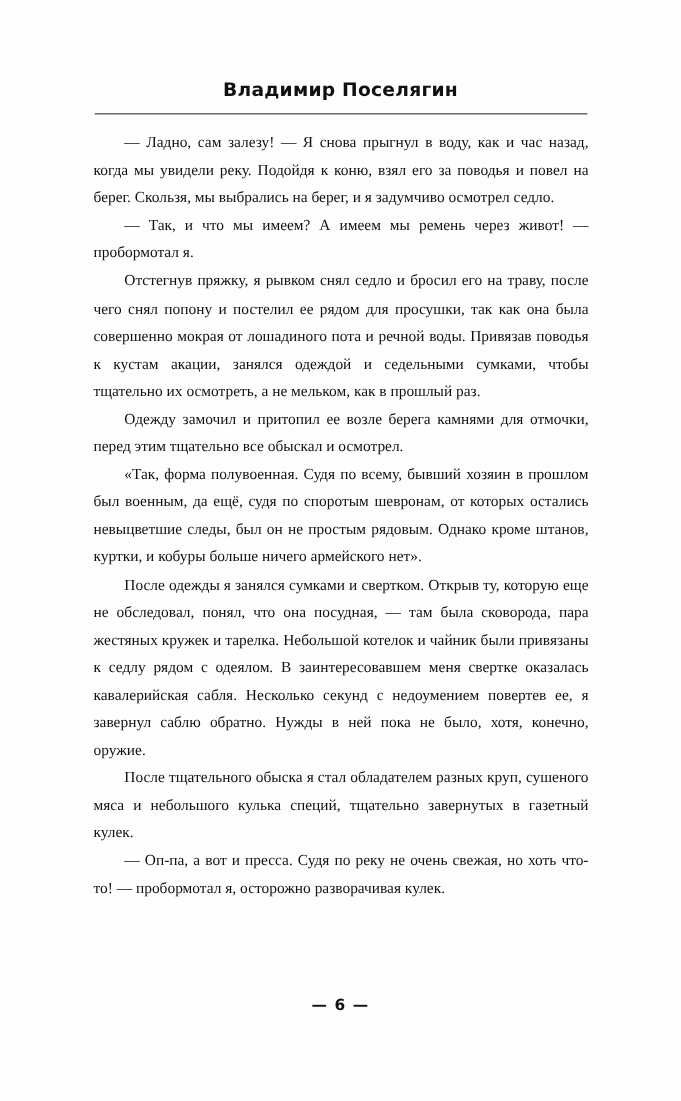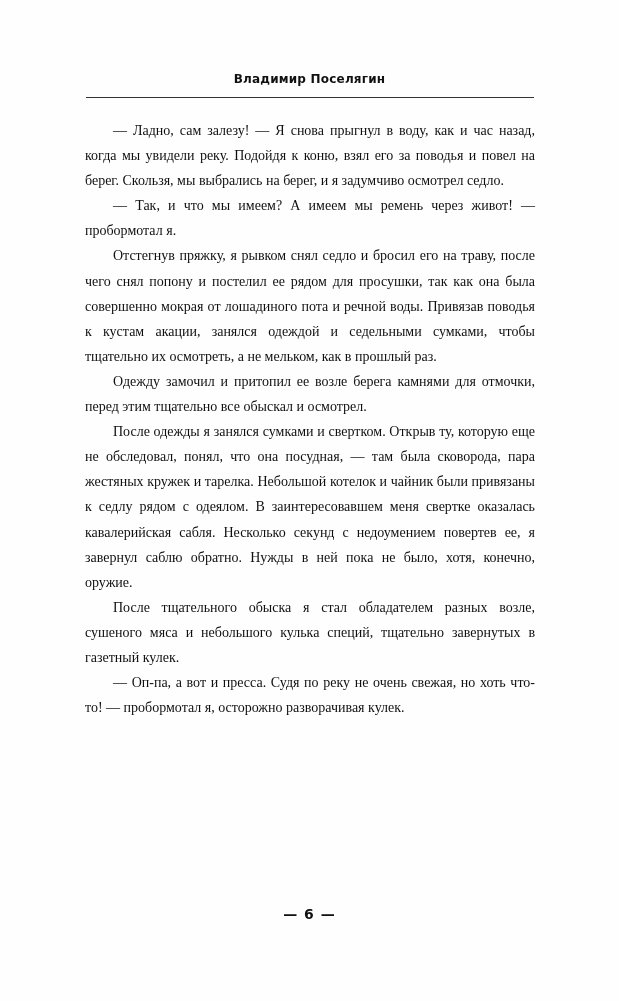--- a/index.html
+++ b/index.html
@@ -24,21 +24,21 @@
   }
   .header {
     position: absolute;
     left: 0;
     right: 0;
     top: 72px;
     text-align: center;
   }
   .header-title {
     font-family: "DejaVu Sans", sans-serif;
-    font-size: 12px;
+    font-size: 17px;
     font-weight: bold;
     letter-spacing: 0.2px;
     color: #111111;
   }
   .header-rule {
     width: 448px;
     height: 1px;
     background: #333333;
     margin: 11px auto 0 auto;
   }
@@ -82,22 +82,23 @@
   <div class="header">
     <div class="header-title">Владимир Поселягин</div>
     <div class="header-rule"></div>
   </div>
 
   <div class="body-text">
     <p>— Ладно, сам залезу! — Я снова прыгнул в воду, как и час назад, когда мы увидели реку. Подойдя к коню, взял его за поводья и повел на берег. Скользя, мы выбрались на берег, и я задумчиво осмотрел седло.</p>
     <p>— Так, и что мы имеем? А имеем мы ремень через живот! — пробормотал я.</p>
     <p>Отстегнув пряжку, я рывком снял седло и бросил его на траву, после чего снял попону и постелил ее рядом для просушки, так как она была совершенно мокрая от лошадиного пота и речной воды. Привязав поводья к кустам акации, занялся одеждой и седельными сумками, чтобы тщательно их осмотреть, а не мельком, как в прошлый раз.</p>
     <p>Одежду замочил и притопил ее возле берега камнями для отмочки, перед этим тщательно все обыскал и осмотрел.</p>
+    <p>«Так, форма полувоенная. Судя по всему, бывший хозяин в прошлом был военным, да ещё, судя по споротым шевронам, от которых остались невыцветшие следы, был он не простым рядовым. Однако кроме штанов, куртки, и кобуры больше ничего армейского нет».</p>
     <p>После одежды я занялся сумками и свертком. Открыв ту, которую еще не обследовал, понял, что она посудная, — там была сковорода, пара жестяных кружек и тарелка. Небольшой котелок и чайник были привязаны к седлу рядом с одеялом. В заинтересовавшем меня свертке оказалась кавалерийская сабля. Несколько секунд с недоумением повертев ее, я завернул саблю обратно. Нужды в ней пока не было, хотя, конечно, оружие.</p>
-    <p>После тщательного обыска я стал обладателем разных возле, сушеного мяса и небольшого кулька специй, тщательно завернутых в газетный кулек.</p>
+    <p>После тщательного обыска я стал обладателем разных круп, сушеного мяса и небольшого кулька специй, тщательно завернутых в газетный кулек.</p>
     <p>— Оп-па, а вот и пресса. Судя по реку не очень свежая, но хоть что-то! — пробормотал я, осторожно разворачивая кулек.</p>
   </div>
 
   <div class="footer">
     <span class="folio">— 6 —</span>
   </div>
 
 </div>
 
 </body></html>

